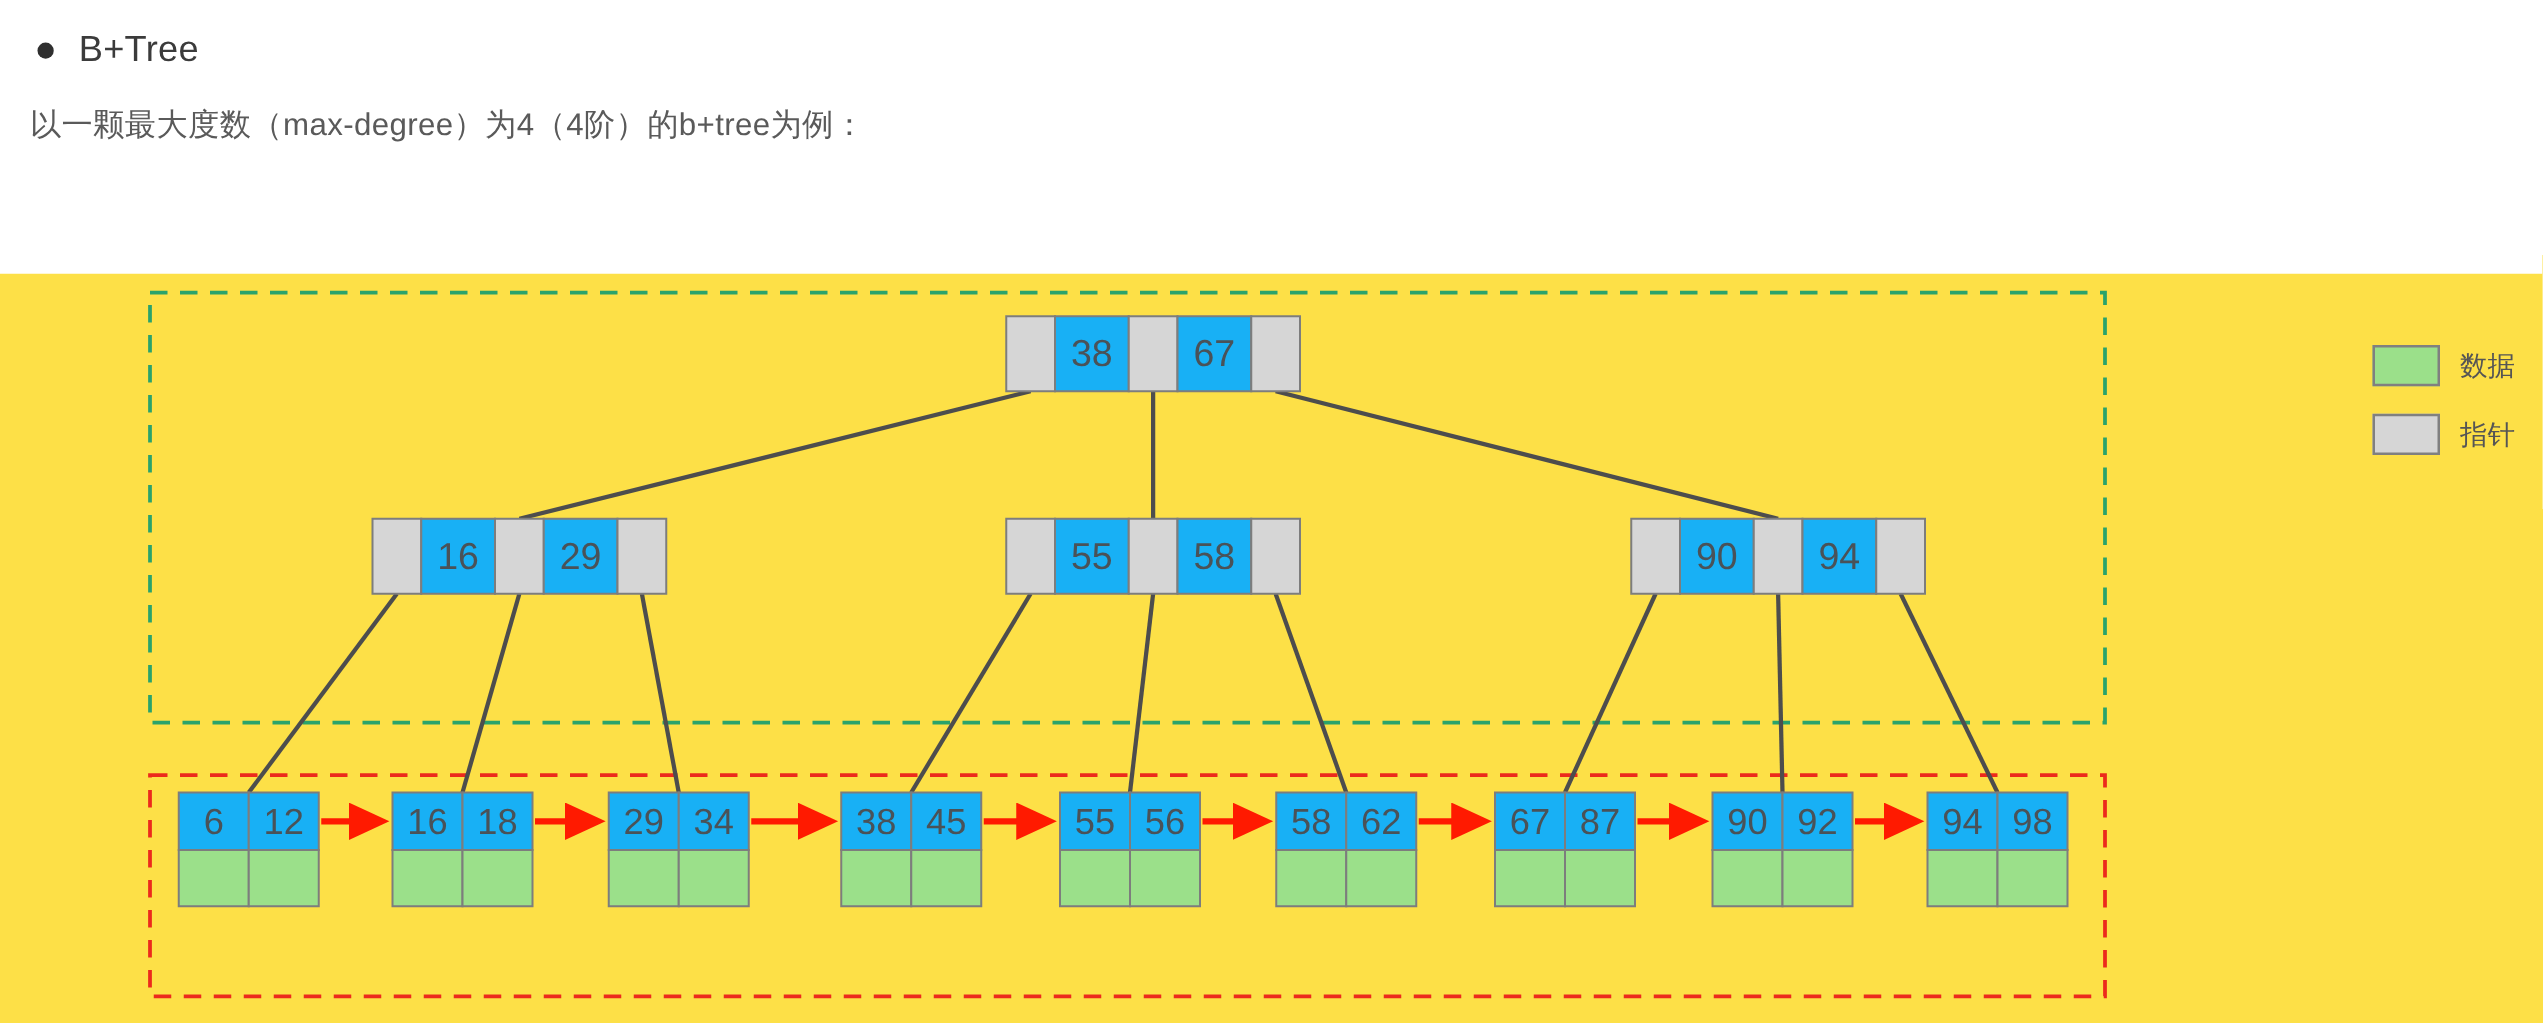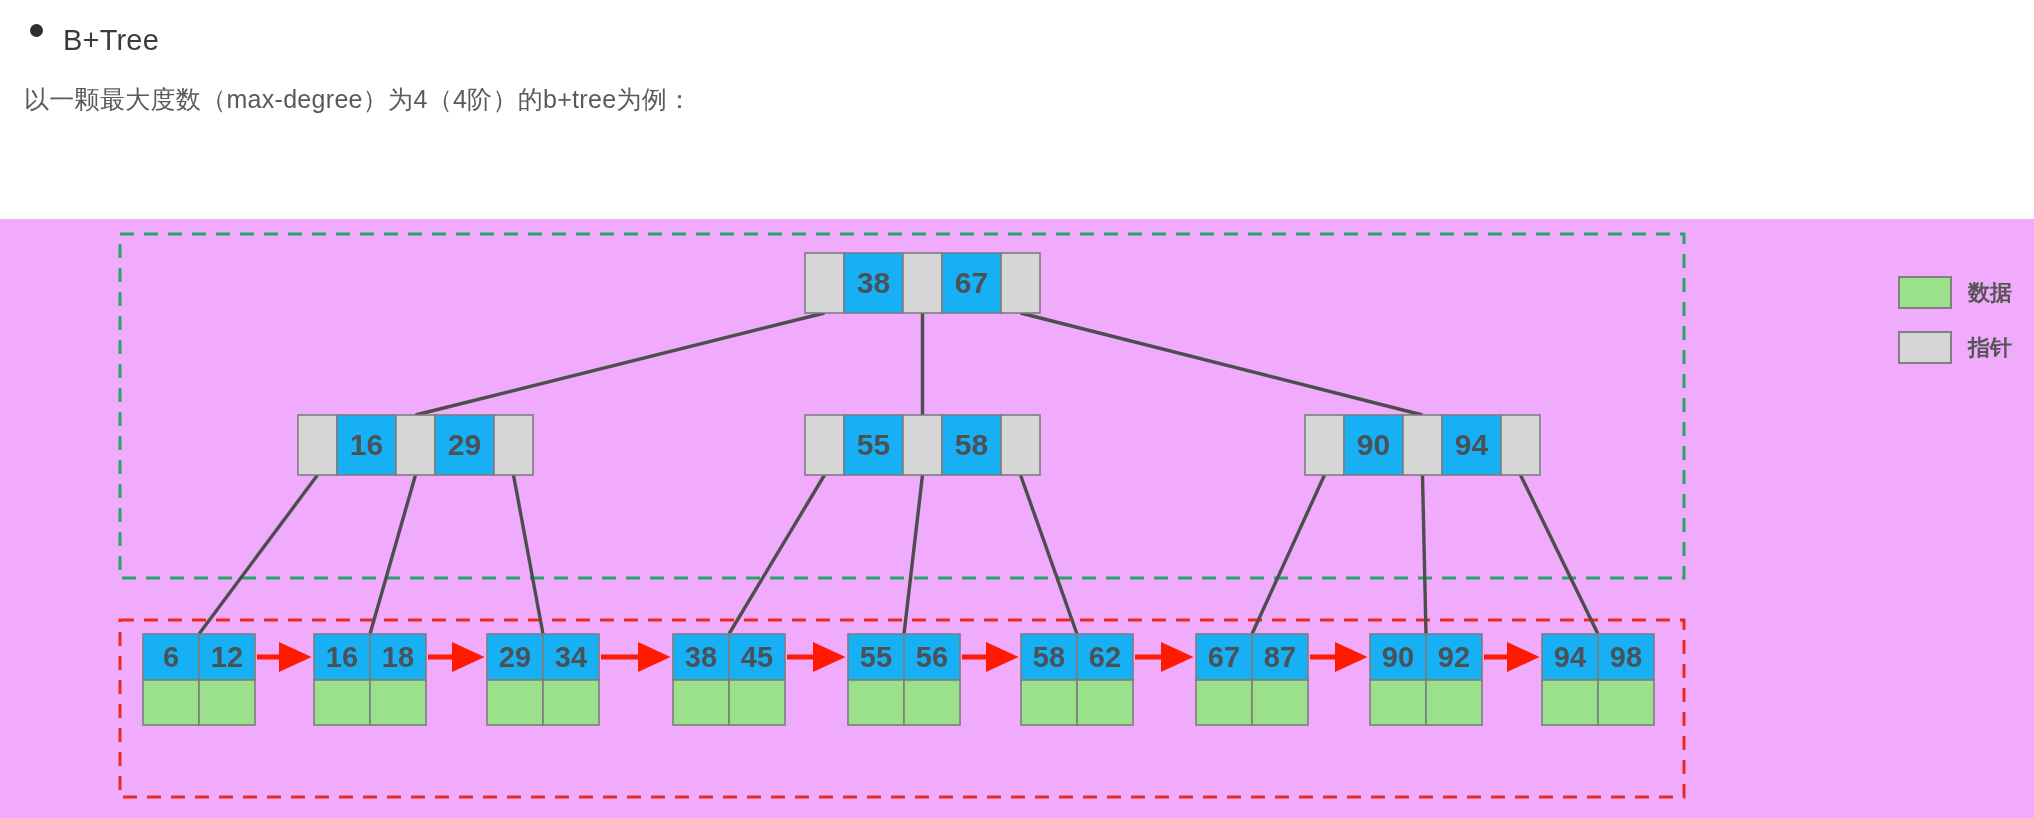--- a/index.html
+++ b/index.html
@@ -10,20 +10,21 @@
     font-family: "Liberation Sans", "DejaVu Sans", sans-serif;
     overflow: hidden;
     position: relative;
   }
 
   
   .article { padding: 0; }
 
   .bullet-row {
     display: flex;
+    align-items: center;
     gap: 20px;
     padding: 24px 0 0 24px;
   }
   .bullet-dot {
     width: 13px; height: 13px;
     border-radius: 50%;
     background: #2f2f2f;
     flex: 0 0 auto;
     margin-left: 6px;
   }
@@ -37,22 +38,21 @@
     font-size: 25px;
     color: #5a5a5a;
     letter-spacing: .3px;
   }
 
   
   .diagram-panel {
     position: absolute;
     left: 0; top: 219px;
     width: 2034px; height: 599px;
-    background: #f0abfc;
-    font-weight: bold;
+    background: #fde047;
   }
   .diagram-svg { position: absolute; left:0; top:0; }
 
   
   .legend {
     position: absolute;
     left: 1898px; top: 276px;
     display: flex;
     flex-direction: column;
     gap: 22px;

